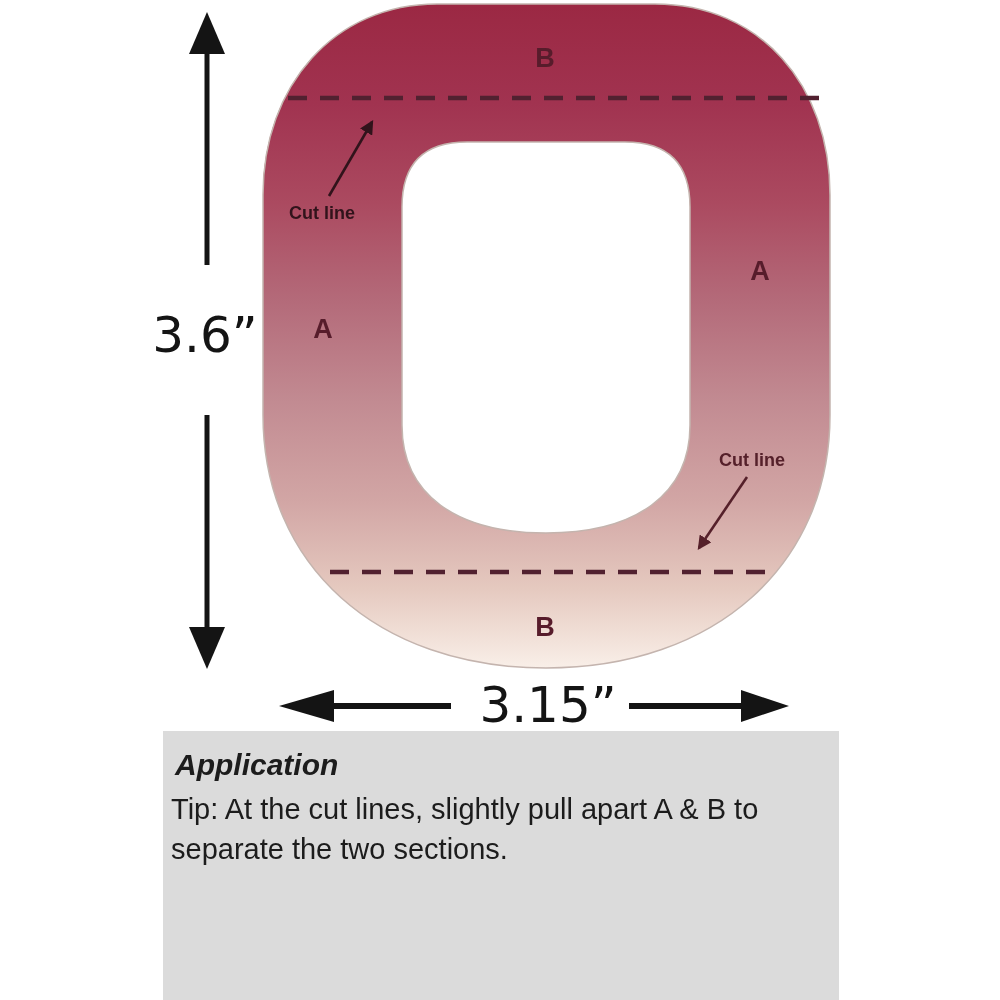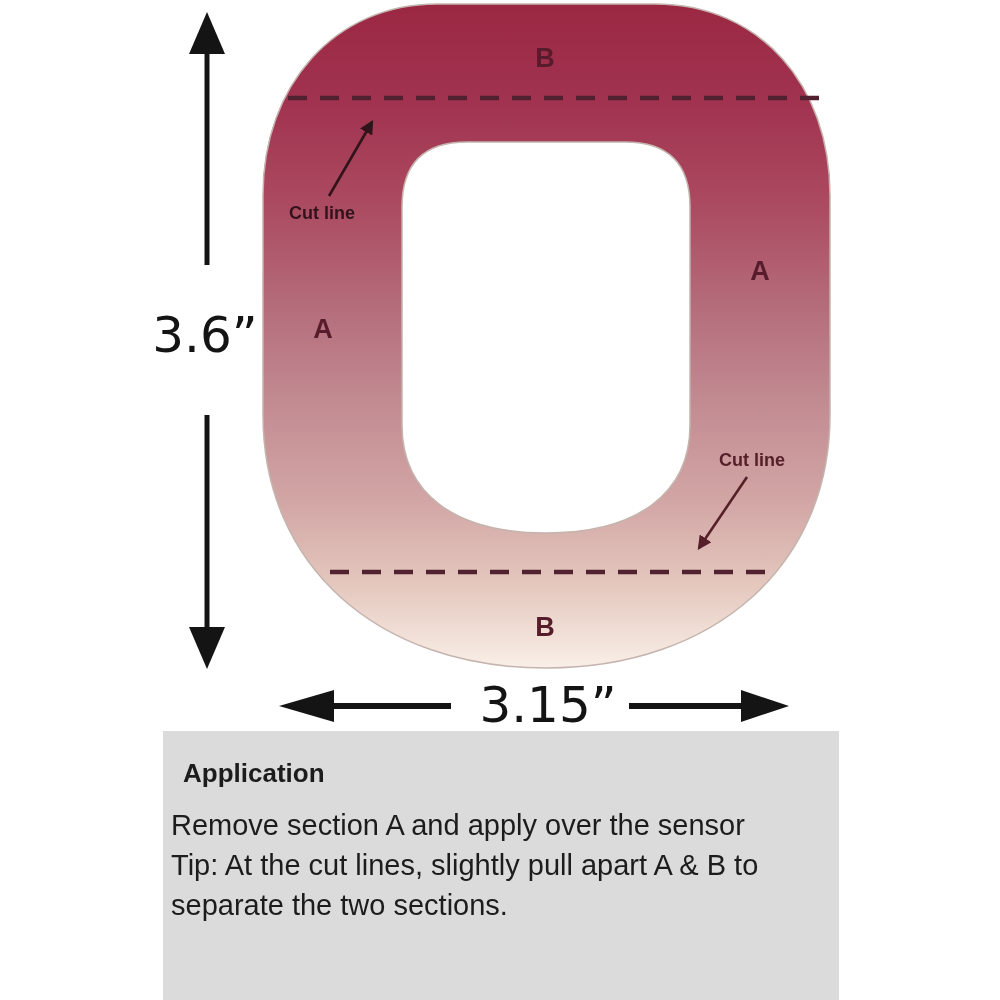--- a/index.html
+++ b/index.html
@@ -44,22 +44,23 @@
   .ann-arrow-bottom{stroke:var(--c-cutline_bottom,#55202a);stroke-width:2.6;fill:none;}
   .instructions{
     position:absolute;left:163px;top:731px;width:676px;height:269px;
     background:var(--c-instructions_bg,#dbdbdb);
     box-sizing:border-box;
     padding:10px 14px 0 8px;
     color:var(--c-instructions_text,#1c1c1c);
     font-size:29px;line-height:40px;
   }
   .instructions h2{
-    margin:12px;font-size:26px;line-height:40px;font-weight:700;
+    margin:4px;font-size:30px;line-height:40px;font-weight:700;
     color:var(--c-instructions_text,#1c1c1c);
+    font-style:italic;
   }
   .instructions p{margin:0;}
   .tip-line{margin-top:40px;}
   .tip-label{font-weight:400;}
 </style>
 </head>
 <body>
 
 <div class="stage">
 
@@ -125,17 +126,16 @@
       <line class="dim-line" stroke-width="6" x1="332" y1="706" x2="451" y2="706"></line>
       <line class="dim-line" stroke-width="6" x1="629" y1="706" x2="743" y2="706"></line>
       <polygon class="dim-head" points="279,706 334,690 334,722"></polygon>
       <polygon class="dim-head" points="789,706 741,690 741,722"></polygon>
     </g>
     <text class="dim-text" x="548" y="722">3.15”</text>
   </svg>
 
   <div class="instructions">
     <h2>Application</h2>
-    <p>Remove section A and apply over the sensor</p>
     <p class="tip-line"><span class="tip-label">Tip</span><span>: At the cut lines, slightly pull apart A &amp; B to separate the two sections.</span></p>
   </div>
 
 </div>
 
 </body></html>

